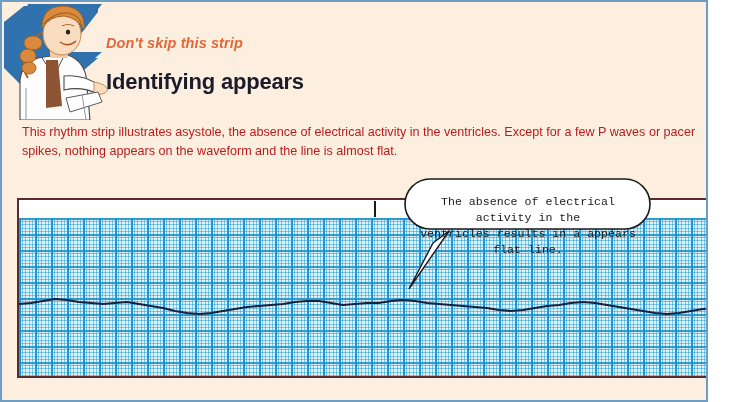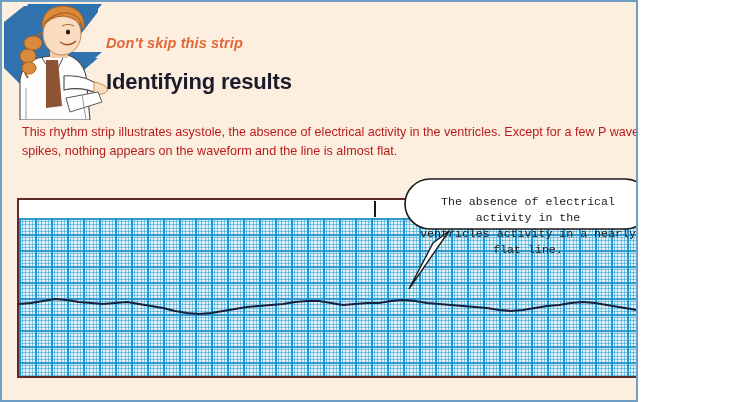--- a/index.html
+++ b/index.html
@@ -4,21 +4,21 @@
 <style>
   html,body{margin:0;padding:0;}
   body{
     width:738px;height:402px;
     background:#ffffff;
     font-family:"Liberation Sans", sans-serif;
     overflow:hidden;
   }
   .page{
     position:relative;
-    width:638px;height:402px;
+    width:708px;height:402px;
     box-sizing:border-box;
     background:#fcefdf;
     border:2px solid #6e9ec4;
     overflow:hidden;
   }
 
   
   .illus{
     position:absolute;left:0;top:0;width:112px;height:118px;
     overflow:hidden;
@@ -135,21 +135,21 @@
 
       <path d="M64 96 L96 90 L100 100 L68 110 Z" fill="#ffffff" stroke="#5a5a5a" stroke-width="1"></path>
 
       <path d="M24 86 L24 118" fill="none" stroke="#9a9a9a" stroke-width="1"></path>
       <path d="M80 92 L84 118" fill="none" stroke="#9a9a9a" stroke-width="1"></path>
     </svg>
   </div>
 
   <div class="kicker">Don't skip this strip</div>
 
-  <div class="title">Identifying results</div>
+  <div class="title">Identifying appears</div>
 
   <div class="bodycopy">
     <p>This rhythm strip illustrates asystole, the absence of electrical activity in the ventricles. Except for a few P waves or pacer spikes, nothing appears on the waveform and the line is almost flat.</p>
   </div>
 
   <div class="strip">
 
     <div class="strip-top">
       <div class="tick" style="left:355px;"></div>
     </div>
@@ -169,17 +169,17 @@
     </div>
   </div>
 
   <div class="callout">
     <svg width="250" height="112" viewBox="0 0 250 112" xmlns="http://www.w3.org/2000/svg">
       <path d="M6,112 L30,66 L46,54 Z" fill="#ffffff" stroke="#1a1a1a" stroke-width="1.4" stroke-linejoin="round"></path>
       <rect x="2" y="2" width="245" height="50" rx="25" ry="25" fill="#ffffff" stroke="#1a1a1a" stroke-width="1.6"></rect>
     </svg>
     <div class="callout-text">
       <span>The absence of electrical activity in the</span>
-      <span>ventricles activity in a nearly flat line.</span>
+      <span>ventricles results in a appears flat line.</span>
     </div>
   </div>
 
 </div>
 
 </body></html>

